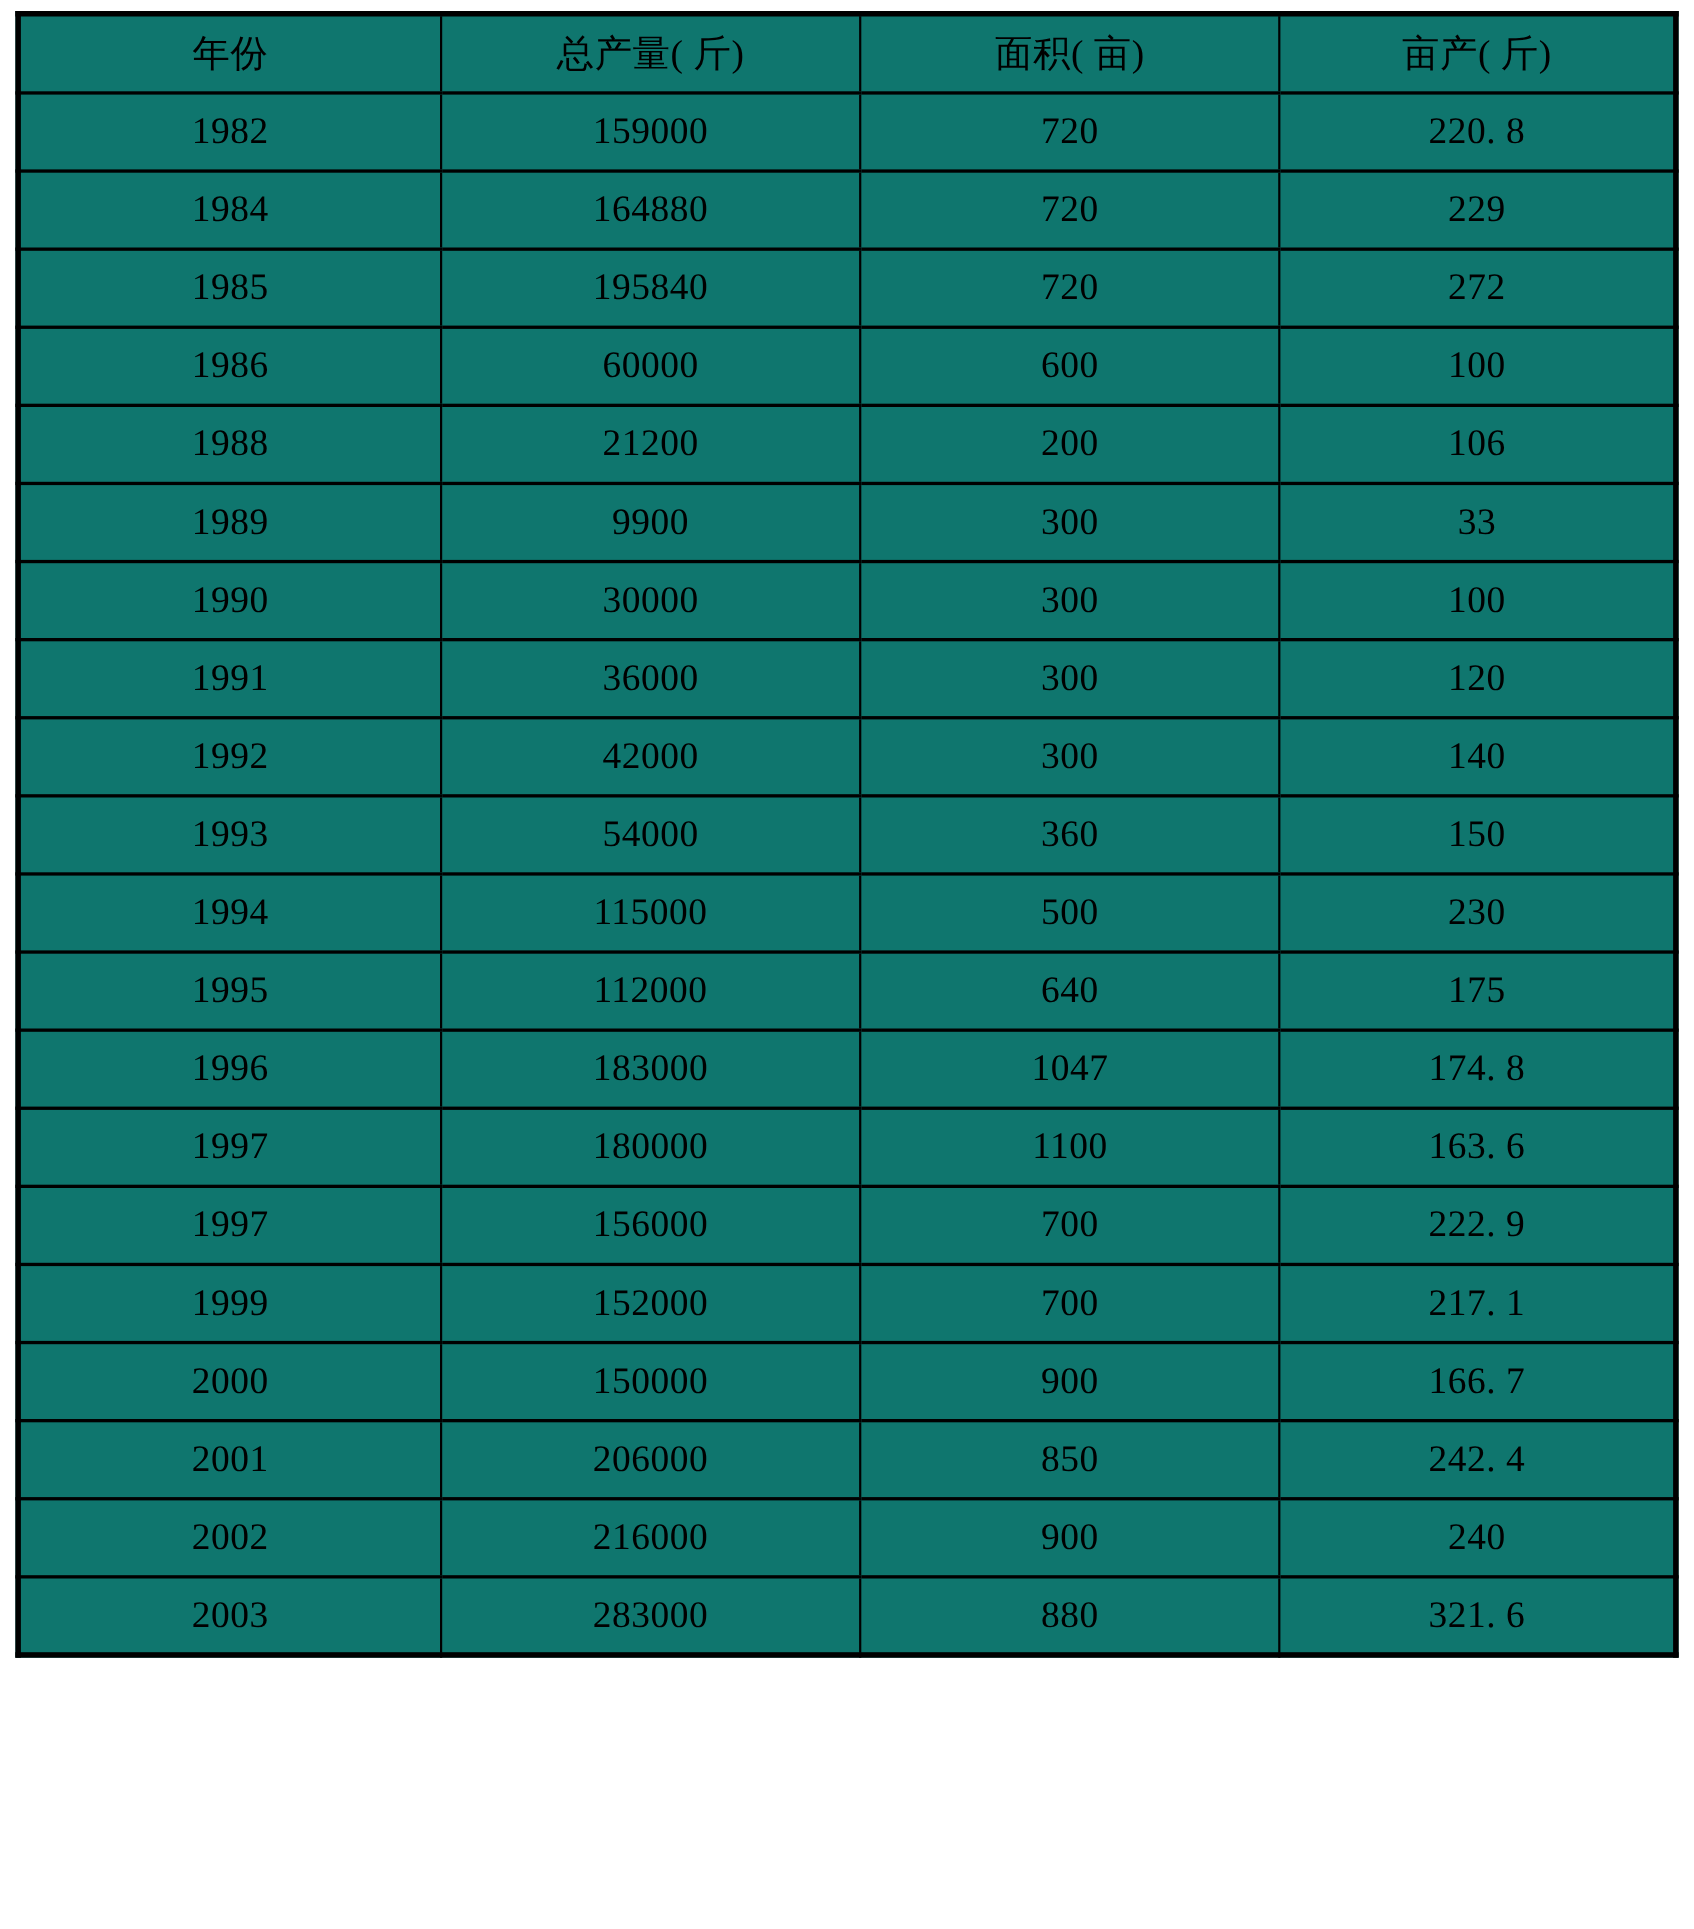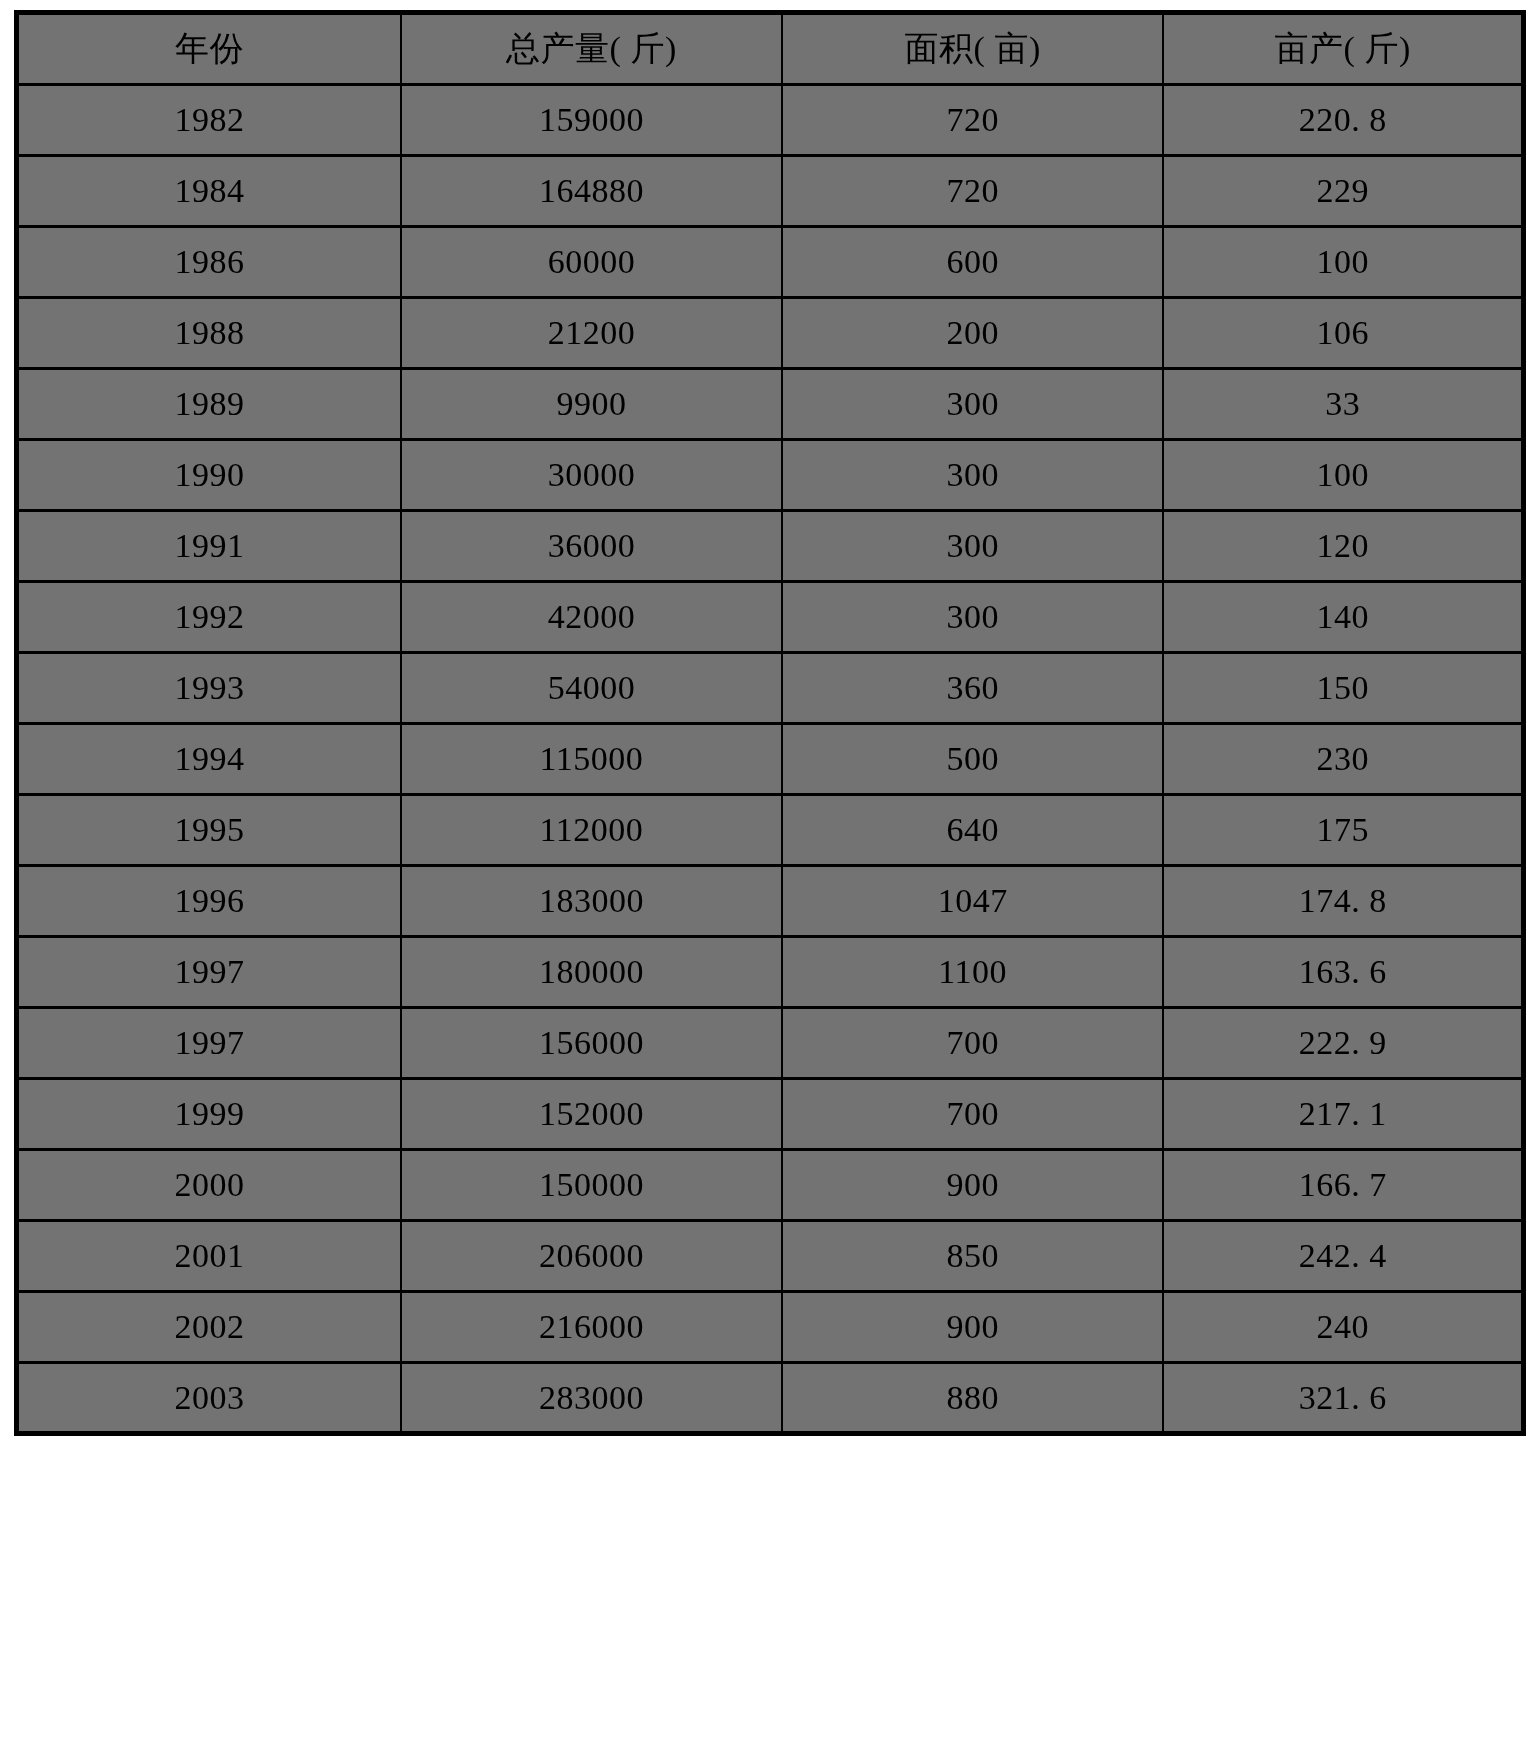--- a/index.html
+++ b/index.html
@@ -13,21 +13,21 @@
   }
   .table-wrap {
     padding: 10px 14px;
     box-sizing: border-box;
   }
   table.data-table {
     border-collapse: collapse;
     table-layout: fixed;
     width: 1512px;
     border: 5px solid #000000;
-    background: #737373;
+    background: #0f766e;
   }
   col.c1 { width: 25.5%; }
   col.c2 { width: 25.3%; }
   col.c3 { width: 25.3%; }
   col.c4 { width: 23.9%; }
   th, td {
     border-left: 2px solid #000000;
     border-right: 2px solid #000000;
     border-top: 3px solid #000000;
     border-bottom: 3px solid #000000;
@@ -66,20 +66,26 @@
           <td>1982</td>
           <td>159000</td>
           <td>720</td>
           <td>220. 8</td>
         </tr>
         <tr>
           <td>1984</td>
           <td>164880</td>
           <td>720</td>
           <td>229</td>
+        </tr>
+        <tr>
+          <td>1985</td>
+          <td>195840</td>
+          <td>720</td>
+          <td>272</td>
         </tr>
         <tr>
           <td>1986</td>
           <td>60000</td>
           <td>600</td>
           <td>100</td>
         </tr>
         <tr>
           <td>1988</td>
           <td>21200</td>

